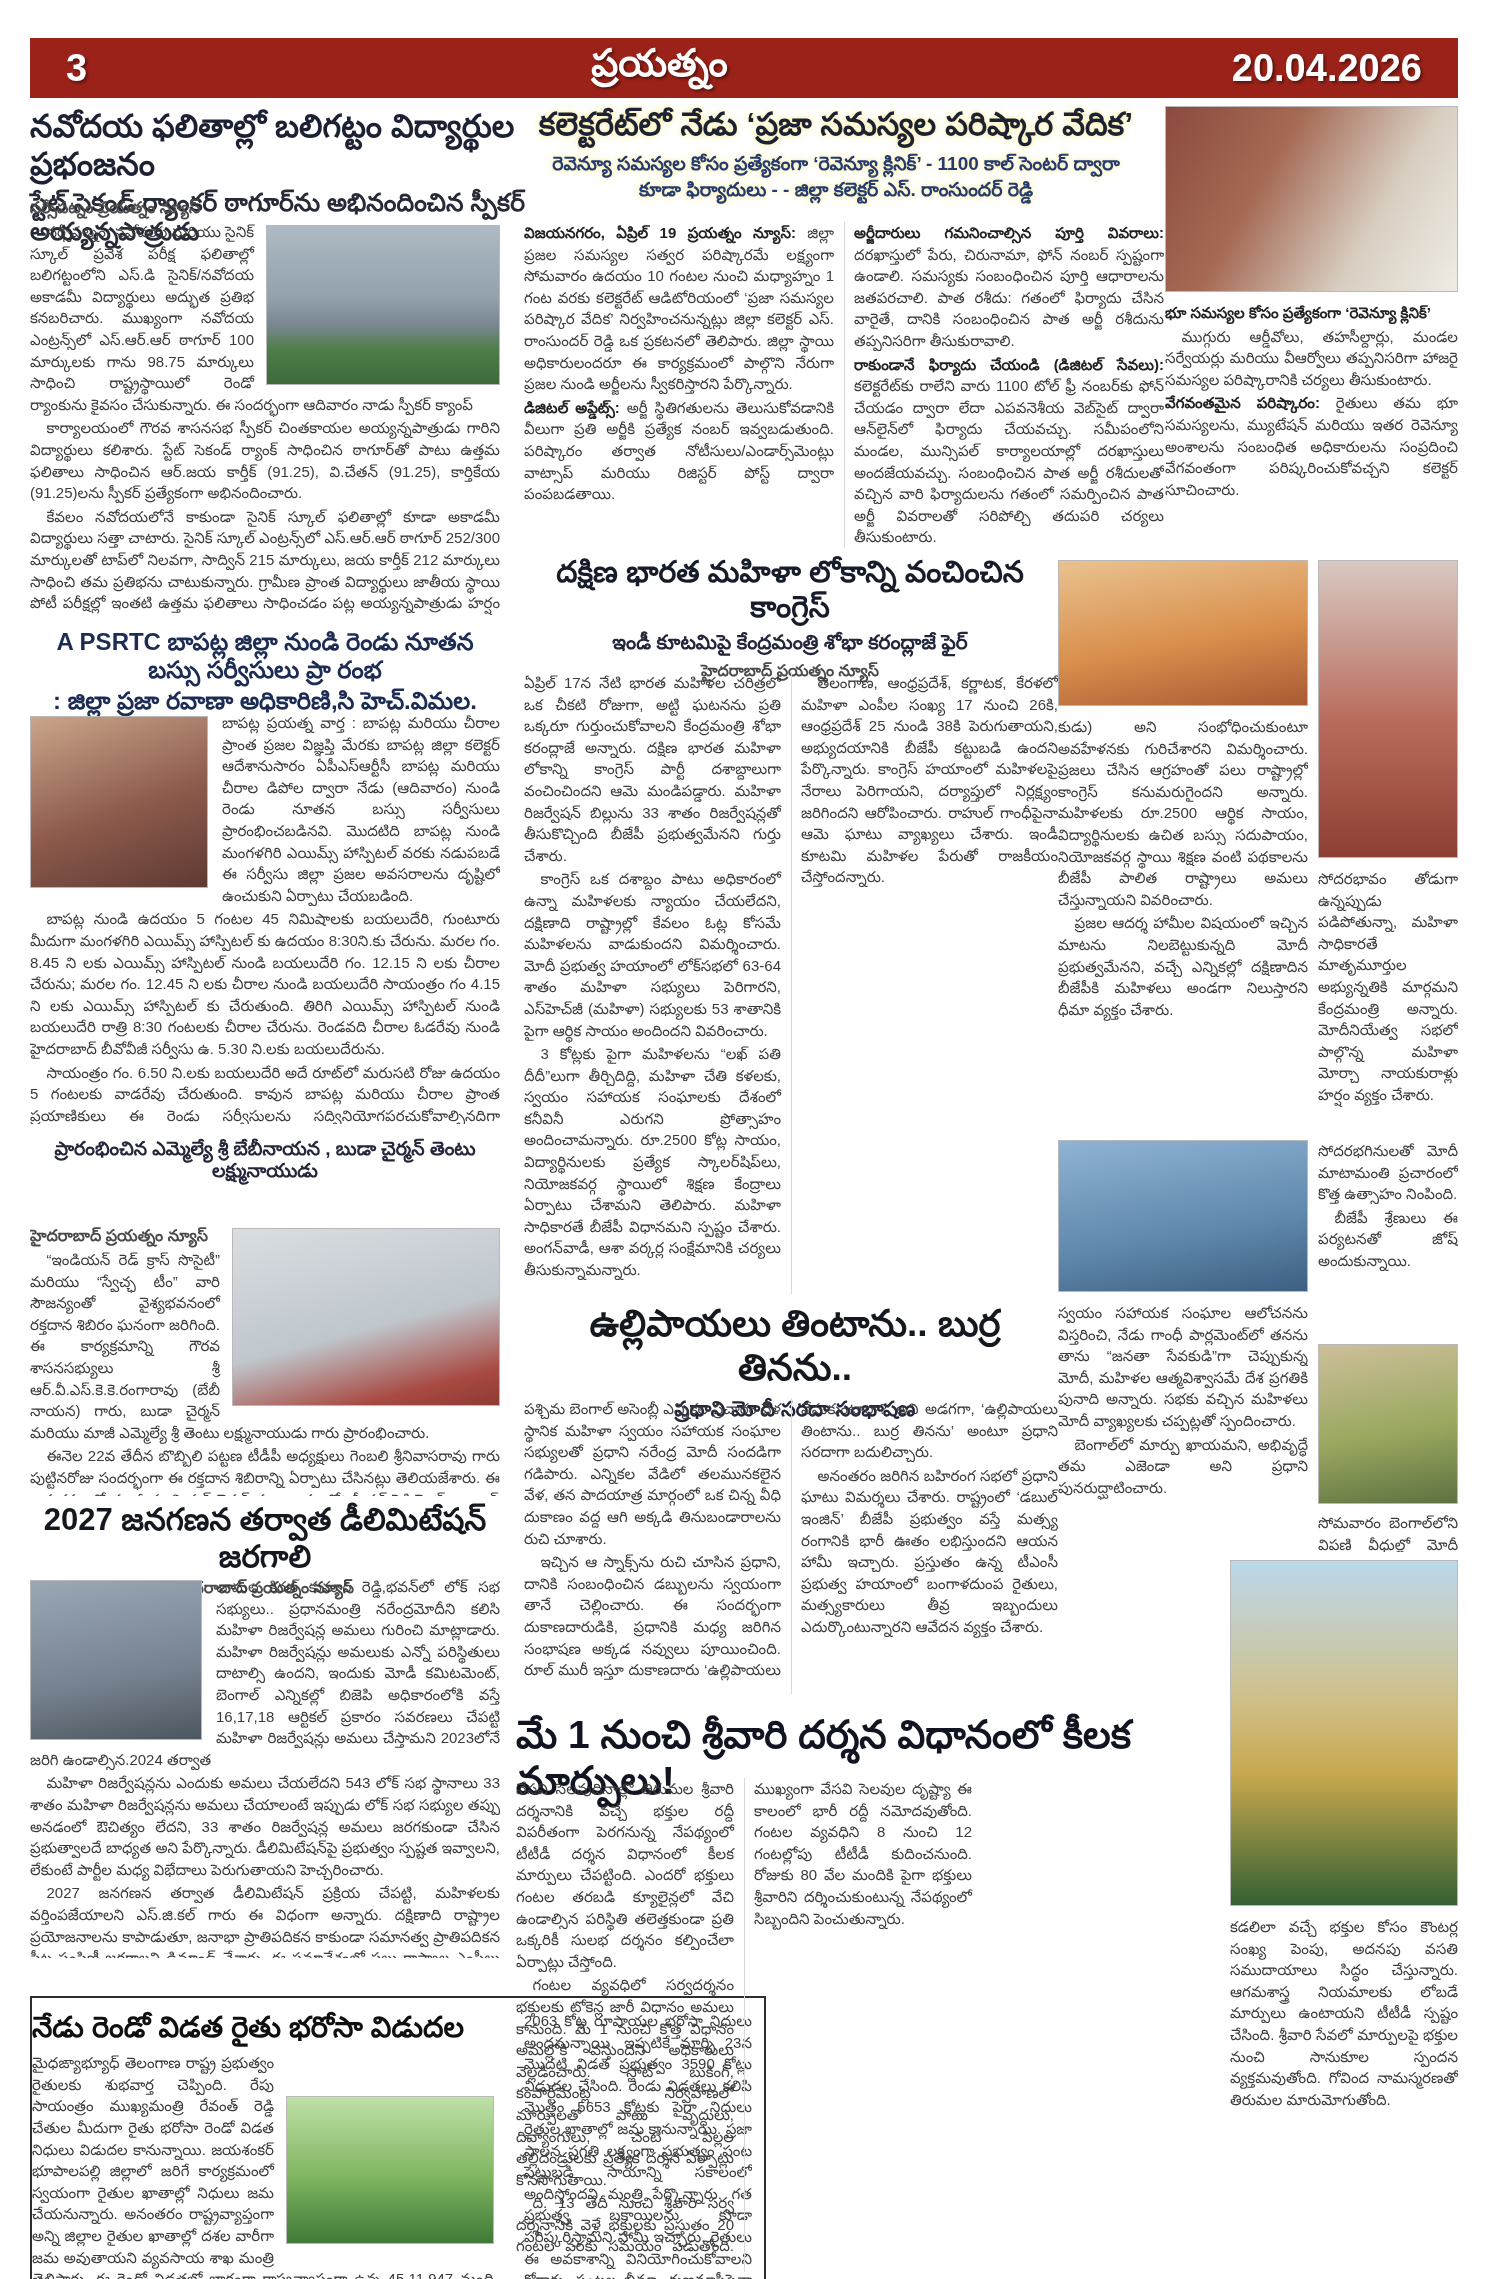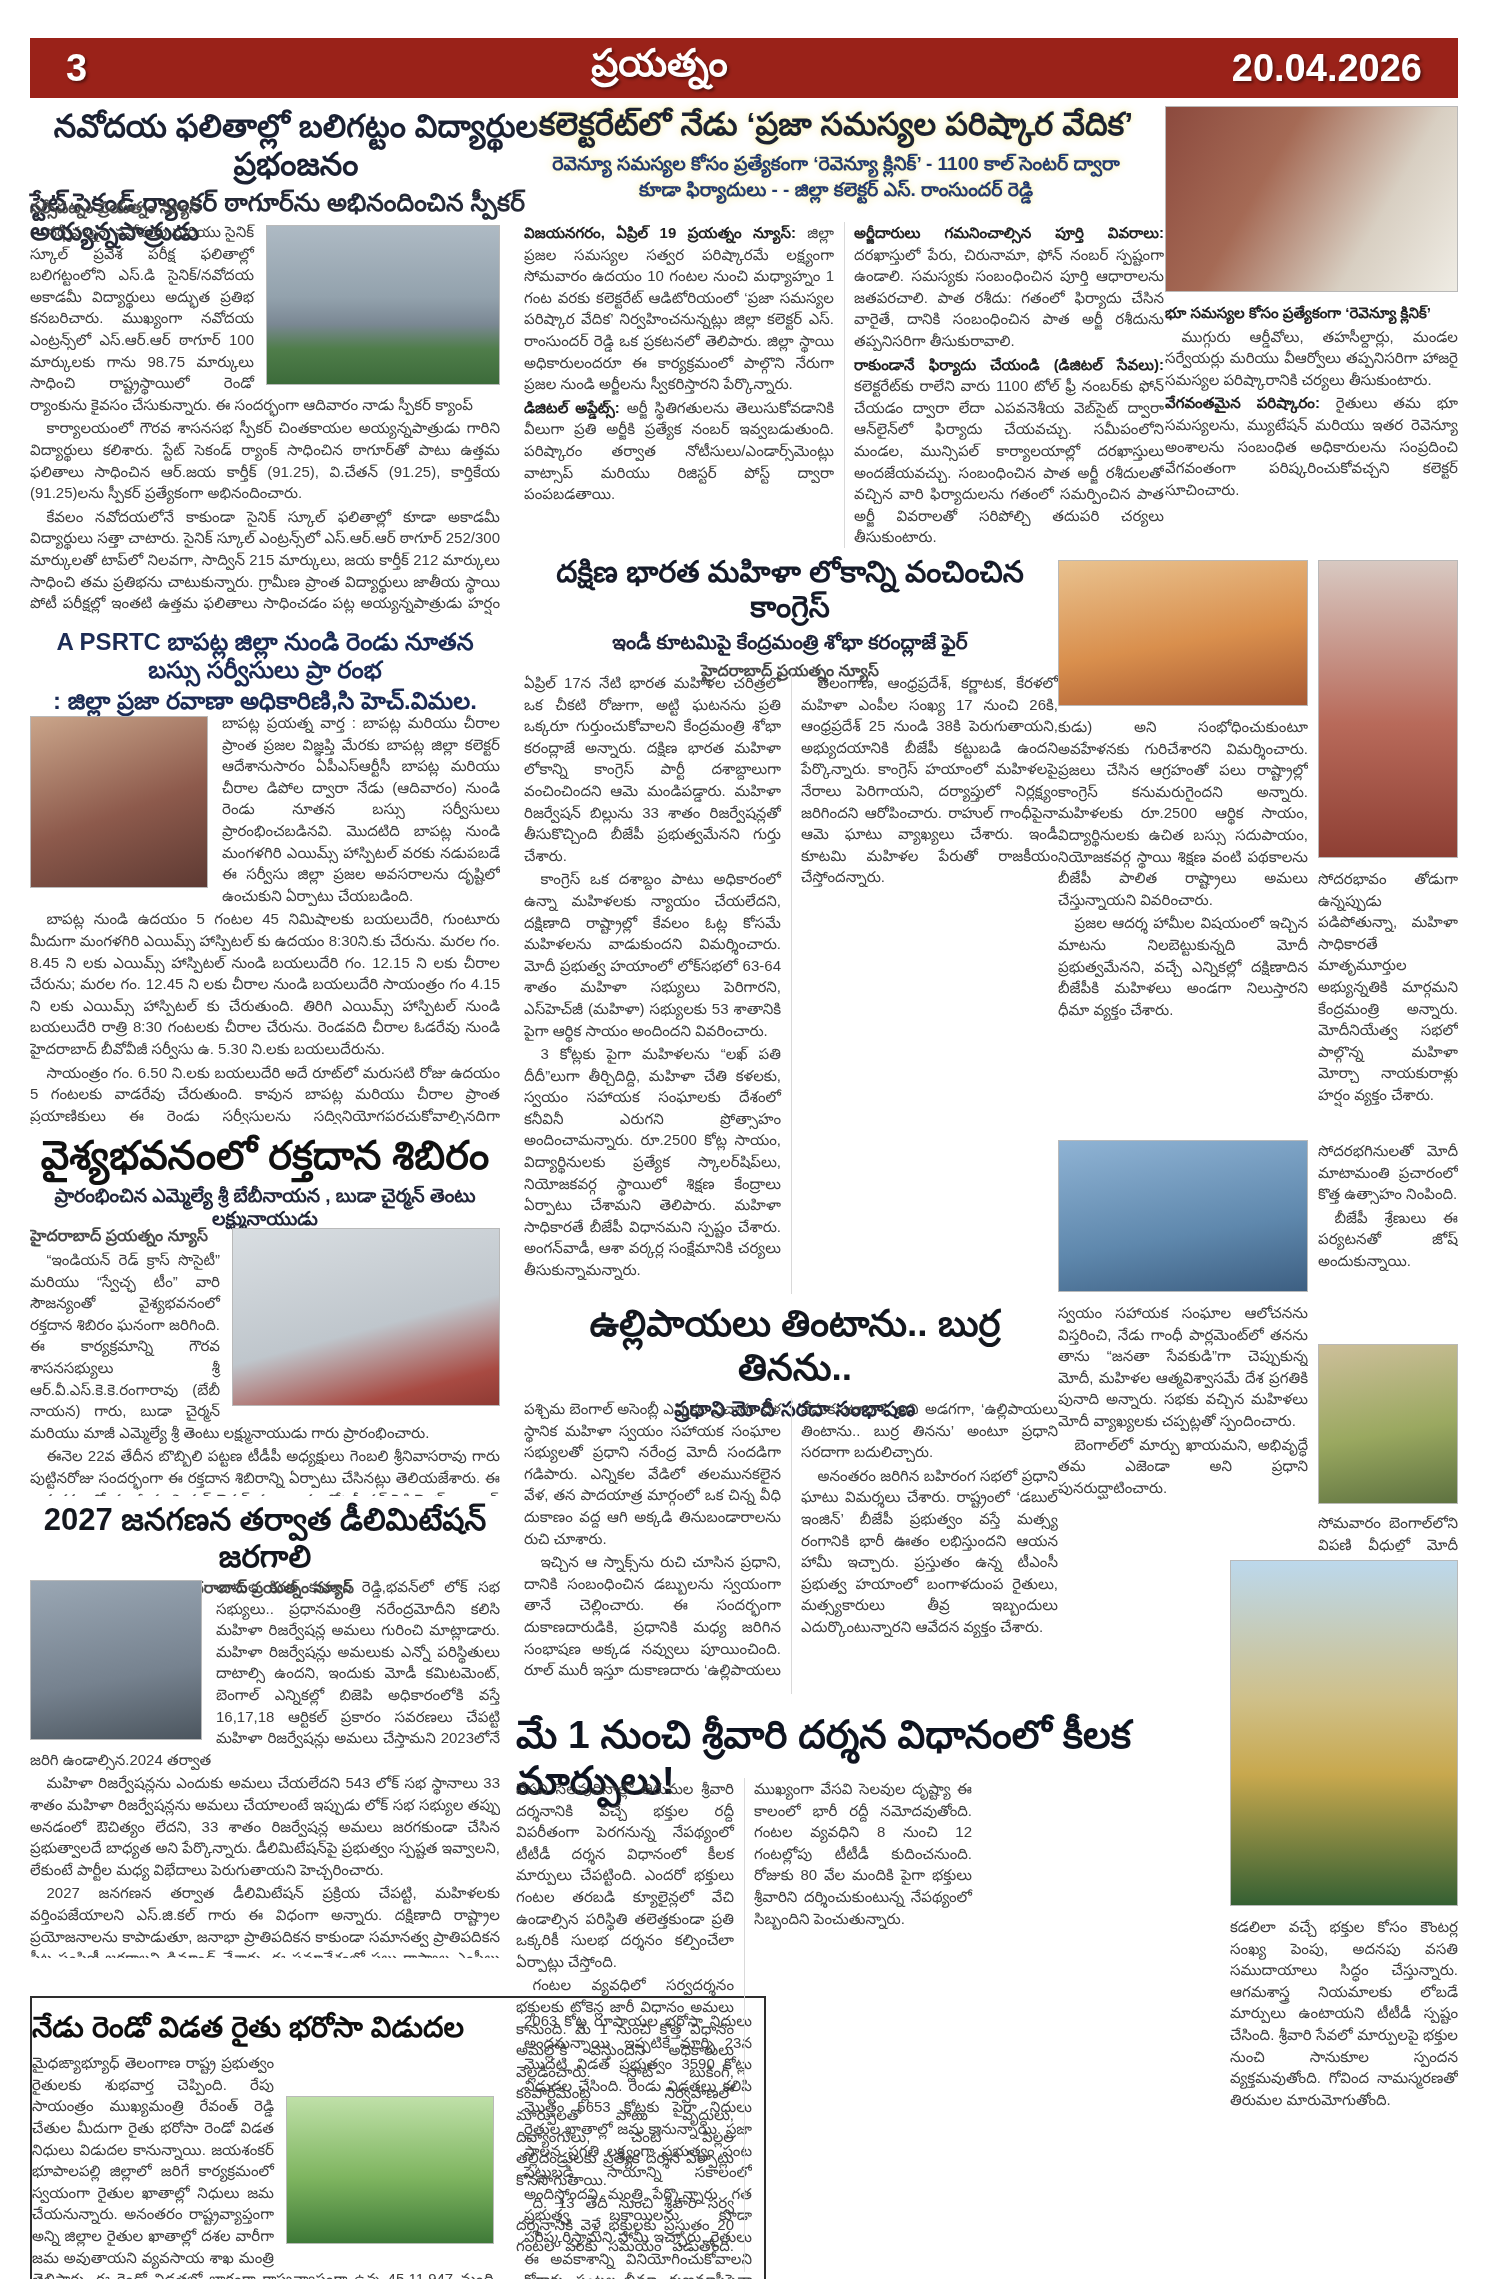--- a/index.html
+++ b/index.html
@@ -47,21 +47,21 @@
 
 <div class="page">
 
   <div class="masthead">
     <span class="mh">3</span>
     <span class="mh">ప్రయత్నం</span>
     <span class="mh">20.04.2026</span>
   </div>
 
   <div class="abs" style="left:30px;top:108px;width:532px;">
-    <h1 class="headline" style="font-size:32px;text-align:center;">నవోదయ ఫలితాల్లో బలిగట్టం విద్యార్థుల ప్రభంజనం</h1>
+    <h1 class="headline" style="font-size:32px;">నవోదయ ఫలితాల్లో బలిగట్టం విద్యార్థుల ప్రభంజనం</h1>
     <h2 class="headline" style="font-size:25px;margin-top:4px;color:#272b38;">స్టేట్ సెకండ్ ర్యాంకర్ ఠాగూర్‌ను అభినందించిన స్పీకర్ అయ్యన్నపాత్రుడు</h2>
   </div>
   <div class="abs body-txt" style="left:30px;top:196px;width:470px;height:420px;">
     <p class="noind byline">నర్సీపట్నం ప్రయత్నం న్యూస్</p>
     <div class="photo ph-group fl-r" style="width:232px;height:158px;"></div>
     <p>నర్సీపట్నం: నవోదయ మరియు సైనిక్ స్కూల్ ప్రవేశ పరీక్ష ఫలితాల్లో బలిగట్టంలోని ఎస్.డి సైనిక్/నవోదయ అకాడమీ విద్యార్థులు అద్భుత ప్రతిభ కనబరిచారు. ముఖ్యంగా నవోదయ ఎంట్రన్స్‌లో ఎస్.ఆర్.ఆర్ ఠాగూర్ 100 మార్కులకు గాను 98.75 మార్కులు సాధించి రాష్ట్రస్థాయిలో రెండో ర్యాంకును కైవసం చేసుకున్నారు. ఈ సందర్భంగా ఆదివారం నాడు స్పీకర్ క్యాంప్</p>
     <p>కార్యాలయంలో గౌరవ శాసనసభ స్పీకర్ చింతకాయల అయ్యన్నపాత్రుడు గారిని విద్యార్థులు కలిశారు. స్టేట్ సెకండ్ ర్యాంక్ సాధించిన ఠాగూర్‌తో పాటు ఉత్తమ ఫలితాలు సాధించిన ఆర్.జయ కార్తీక్ (91.25), వి.చేతన్ (91.25), కార్తికేయ (91.25)లను స్పీకర్ ప్రత్యేకంగా అభినందించారు.</p>
     <p>కేవలం నవోదయలోనే కాకుండా సైనిక్ స్కూల్ ఫలితాల్లో కూడా అకాడమీ విద్యార్థులు సత్తా చాటారు. సైనిక్ స్కూల్ ఎంట్రన్స్‌లో ఎస్.ఆర్.ఆర్ ఠాగూర్ 252/300 మార్కులతో టాప్‌లో నిలవగా, సాద్విన్ 215 మార్కులు, జయ కార్తీక్ 212 మార్కులు సాధించి తమ ప్రతిభను చాటుకున్నారు. గ్రామీణ ప్రాంత విద్యార్థులు జాతీయ స్థాయి పోటీ పరీక్షల్లో ఇంతటి ఉత్తమ ఫలితాలు సాధించడం పట్ల అయ్యన్నపాత్రుడు హర్షం వ్యక్తం చేశారు. విద్యార్థులను తీర్చిదిద్దిన అకాడమీ యాజమాన్యాన్ని, ఉపాధ్యాయులను ఆయన కొనియాడారు. భవిష్యత్తులో మరిన్ని ఉన్నత శిఖరాలను అధిరోహించాలని ఈ సందర్భంగా ఆయన ఆకాంక్షించారు. కార్యక్రమంలో పట్టణ సీఐ గఫూర్, టిడిపి జిల్లా అధికారప్రతినిధి లాలం శ్రీరంగ స్వామి, అకాడమీ సిబ్బంది, విద్యార్థుల తల్లి తండ్రులు పాల్గొన్నారు.</p>
   </div>
 
@@ -70,21 +70,20 @@
     <h1 class="headline center" style="font-size:24px;color:#1d2c55;margin-top:2px;">: జిల్లా ప్రజా రవాణా అధికారిణి,సి హెచ్.విమల.</h1>
   </div>
   <div class="abs body-txt" style="left:30px;top:712px;width:470px;height:412px;">
     <div class="photo ph-portrait fl-l" style="width:176px;height:170px;"></div>
     <p class="noind">బాపట్ల ప్రయత్న వార్త : బాపట్ల మరియు చీరాల ప్రాంత ప్రజల విజ్ఞప్తి మేరకు బాపట్ల జిల్లా కలెక్టర్ ఆదేశానుసారం ఏపీఎస్ఆర్టీసీ బాపట్ల మరియు చీరాల డిపోల ద్వారా నేడు (ఆదివారం) నుండి రెండు నూతన బస్సు సర్వీసులు ప్రారంభించబడినవి. మొదటిది బాపట్ల నుండి మంగళగిరి ఎయిమ్స్ హాస్పిటల్ వరకు నడుపబడే ఈ సర్వీసు జిల్లా ప్రజల అవసరాలను దృష్టిలో ఉంచుకుని ఏర్పాటు చేయబడింది.</p>
     <p>బాపట్ల నుండి ఉదయం 5 గంటల 45 నిమిషాలకు బయలుదేరి, గుంటూరు మీదుగా మంగళగిరి ఎయిమ్స్ హాస్పిటల్ కు ఉదయం 8:30ని.కు చేరును. మరల గం. 8.45 ని లకు ఎయిమ్స్ హాస్పిటల్ నుండి బయలుదేరి గం. 12.15 ని లకు చీరాల చేరును; మరల గం. 12.45 ని లకు చీరాల నుండి బయలుదేరి సాయంత్రం గం 4.15 ని లకు ఎయిమ్స్ హాస్పిటల్ కు చేరుతుంది. తిరిగి ఎయిమ్స్ హాస్పిటల్ నుండి బయలుదేరి రాత్రి 8:30 గంటలకు చీరాల చేరును. రెండవది చీరాల ఓడరేవు నుండి హైదరాబాద్ బీవోవీజీ సర్వీసు ఉ. 5.30 ని.లకు బయలుదేరును.</p>
     <p>సాయంత్రం గం. 6.50 ని.లకు బయలుదేరి అదే రూట్‌లో మరుసటి రోజు ఉదయం 5 గంటలకు వాడరేవు చేరుతుంది. కావున బాపట్ల మరియు చీరాల ప్రాంత ప్రయాణికులు ఈ రెండు సర్వీసులను సద్వినియోగపరచుకోవాల్సినదిగా కోరుచున్నాము. అదేవిధంగా ది. 22 న బుధవారం నుండి ప్రతిరోజు ఒంగోలు నుండి చీరాల, బాపట్ల మీదుగా తెనాలికి ఎక్స్‌ప్రెస్ సర్వీస్‌గా నడపబడడం జరుగుతుంది అని ప్రకటనలో ప్రసారం చేసింది.</p>
   </div>
 
   <div class="abs" style="left:30px;top:1132px;width:470px;">
-    <h1 class="headline center" style="font-size:40px;color:#121212;">వైశ్యభవనంలో రక్తదాన శిబిరం</h1>
     <h2 class="headline center" style="font-size:19px;margin-top:6px;color:#24283a;">ప్రారంభించిన ఎమ్మెల్యే శ్రీ బేబీనాయన , బుడా చైర్మన్ తెంటు లక్ష్మునాయుడు</h2>
   </div>
   <div class="abs body-txt" style="left:30px;top:1224px;width:470px;height:272px;">
     <div class="photo ph-camp fl-r" style="width:266px;height:176px;"></div>
     <p class="noind byline">హైదరాబాద్ ప్రయత్నం న్యూస్</p>
     <p>“ఇండియన్ రెడ్ క్రాస్ సొసైటీ” మరియు “స్వేచ్ఛ టీం” వారి సౌజన్యంతో వైశ్యభవనంలో రక్తదాన శిబిరం ఘనంగా జరిగింది. ఈ కార్యక్రమాన్ని గౌరవ శాసనసభ్యులు శ్రీ ఆర్.వీ.ఎస్.కె.కె.రంగారావు (బేబీ నాయన) గారు, బుడా చైర్మన్ మరియు మాజీ ఎమ్మెల్యే శ్రీ తెంటు లక్ష్మునాయుడు గారు ప్రారంభించారు.</p>
     <p>ఈనెల 22వ తేదీన బొబ్బిలి పట్టణ టీడీపీ అధ్యక్షులు గెంబలి శ్రీనివాసరావు గారు పుట్టినరోజు సందర్భంగా ఈ రక్తదాన శిబిరాన్ని ఏర్పాటు చేసినట్లు తెలియజేశారు. ఈ కార్యక్రమంలో మాజీ మున్సిపల్ చైర్మన్ సజ్జా గారు, రోటరీ క్లబ్ ప్రెసిడెంట్ వాంఛాస్ వారి గారు, చ=x హాస్పిటల్ శ్రీనివాస్ గారు, కంతల గారు తదితరులు పాల్గొన్నారు.</p>
   </div>
 
   <div class="abs" style="left:30px;top:1502px;width:470px;">

